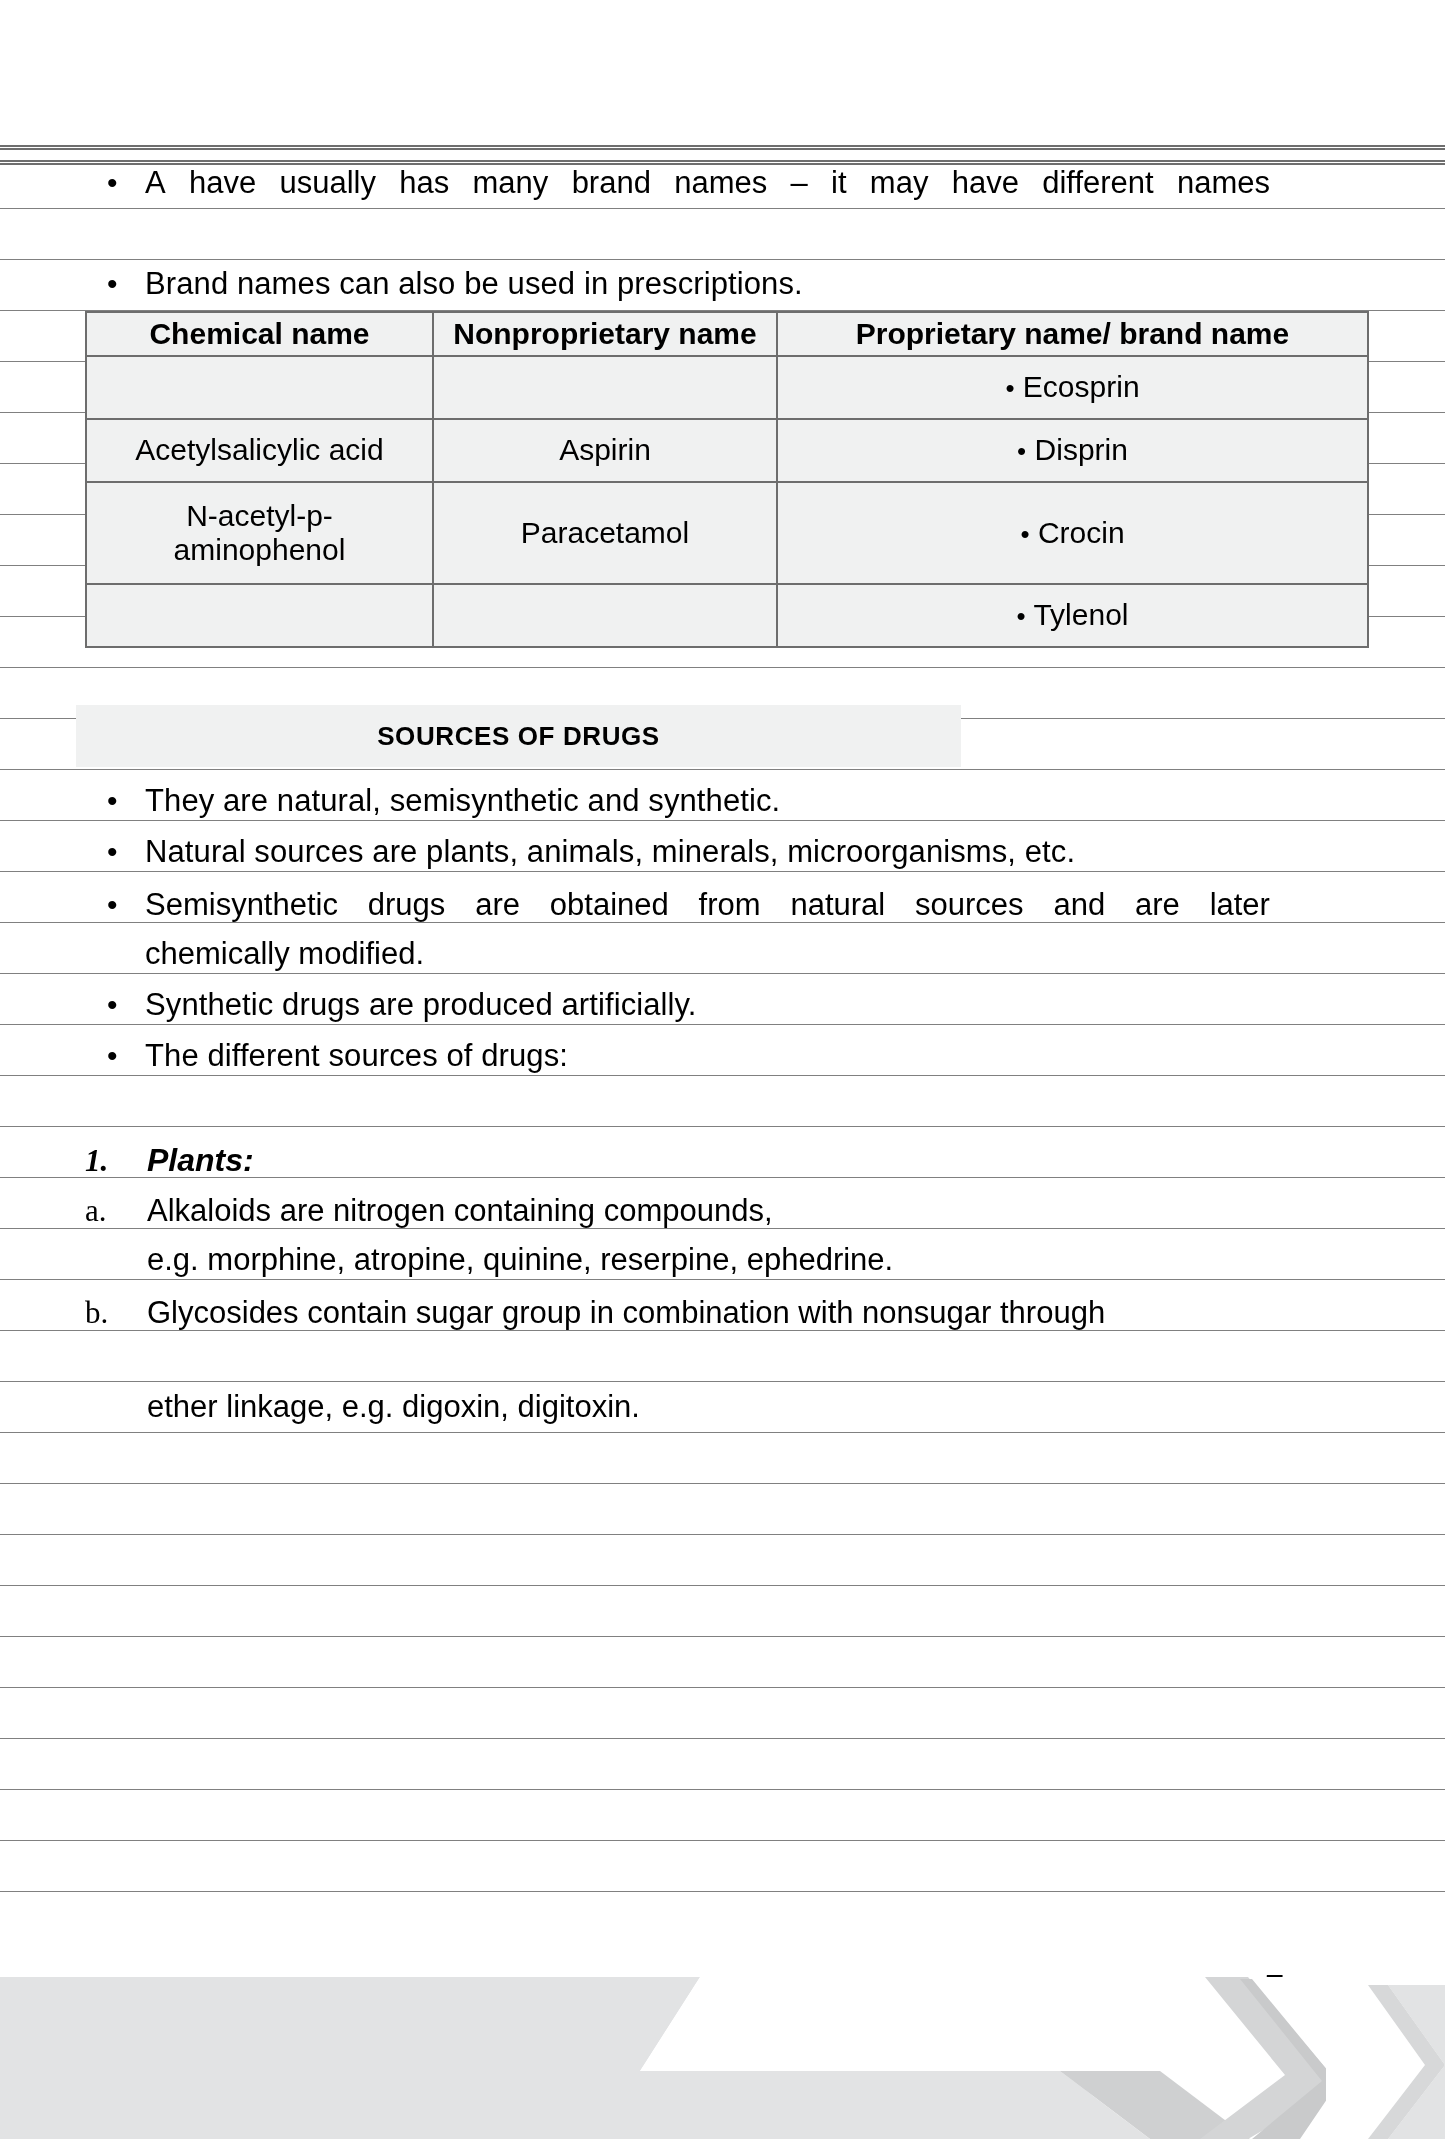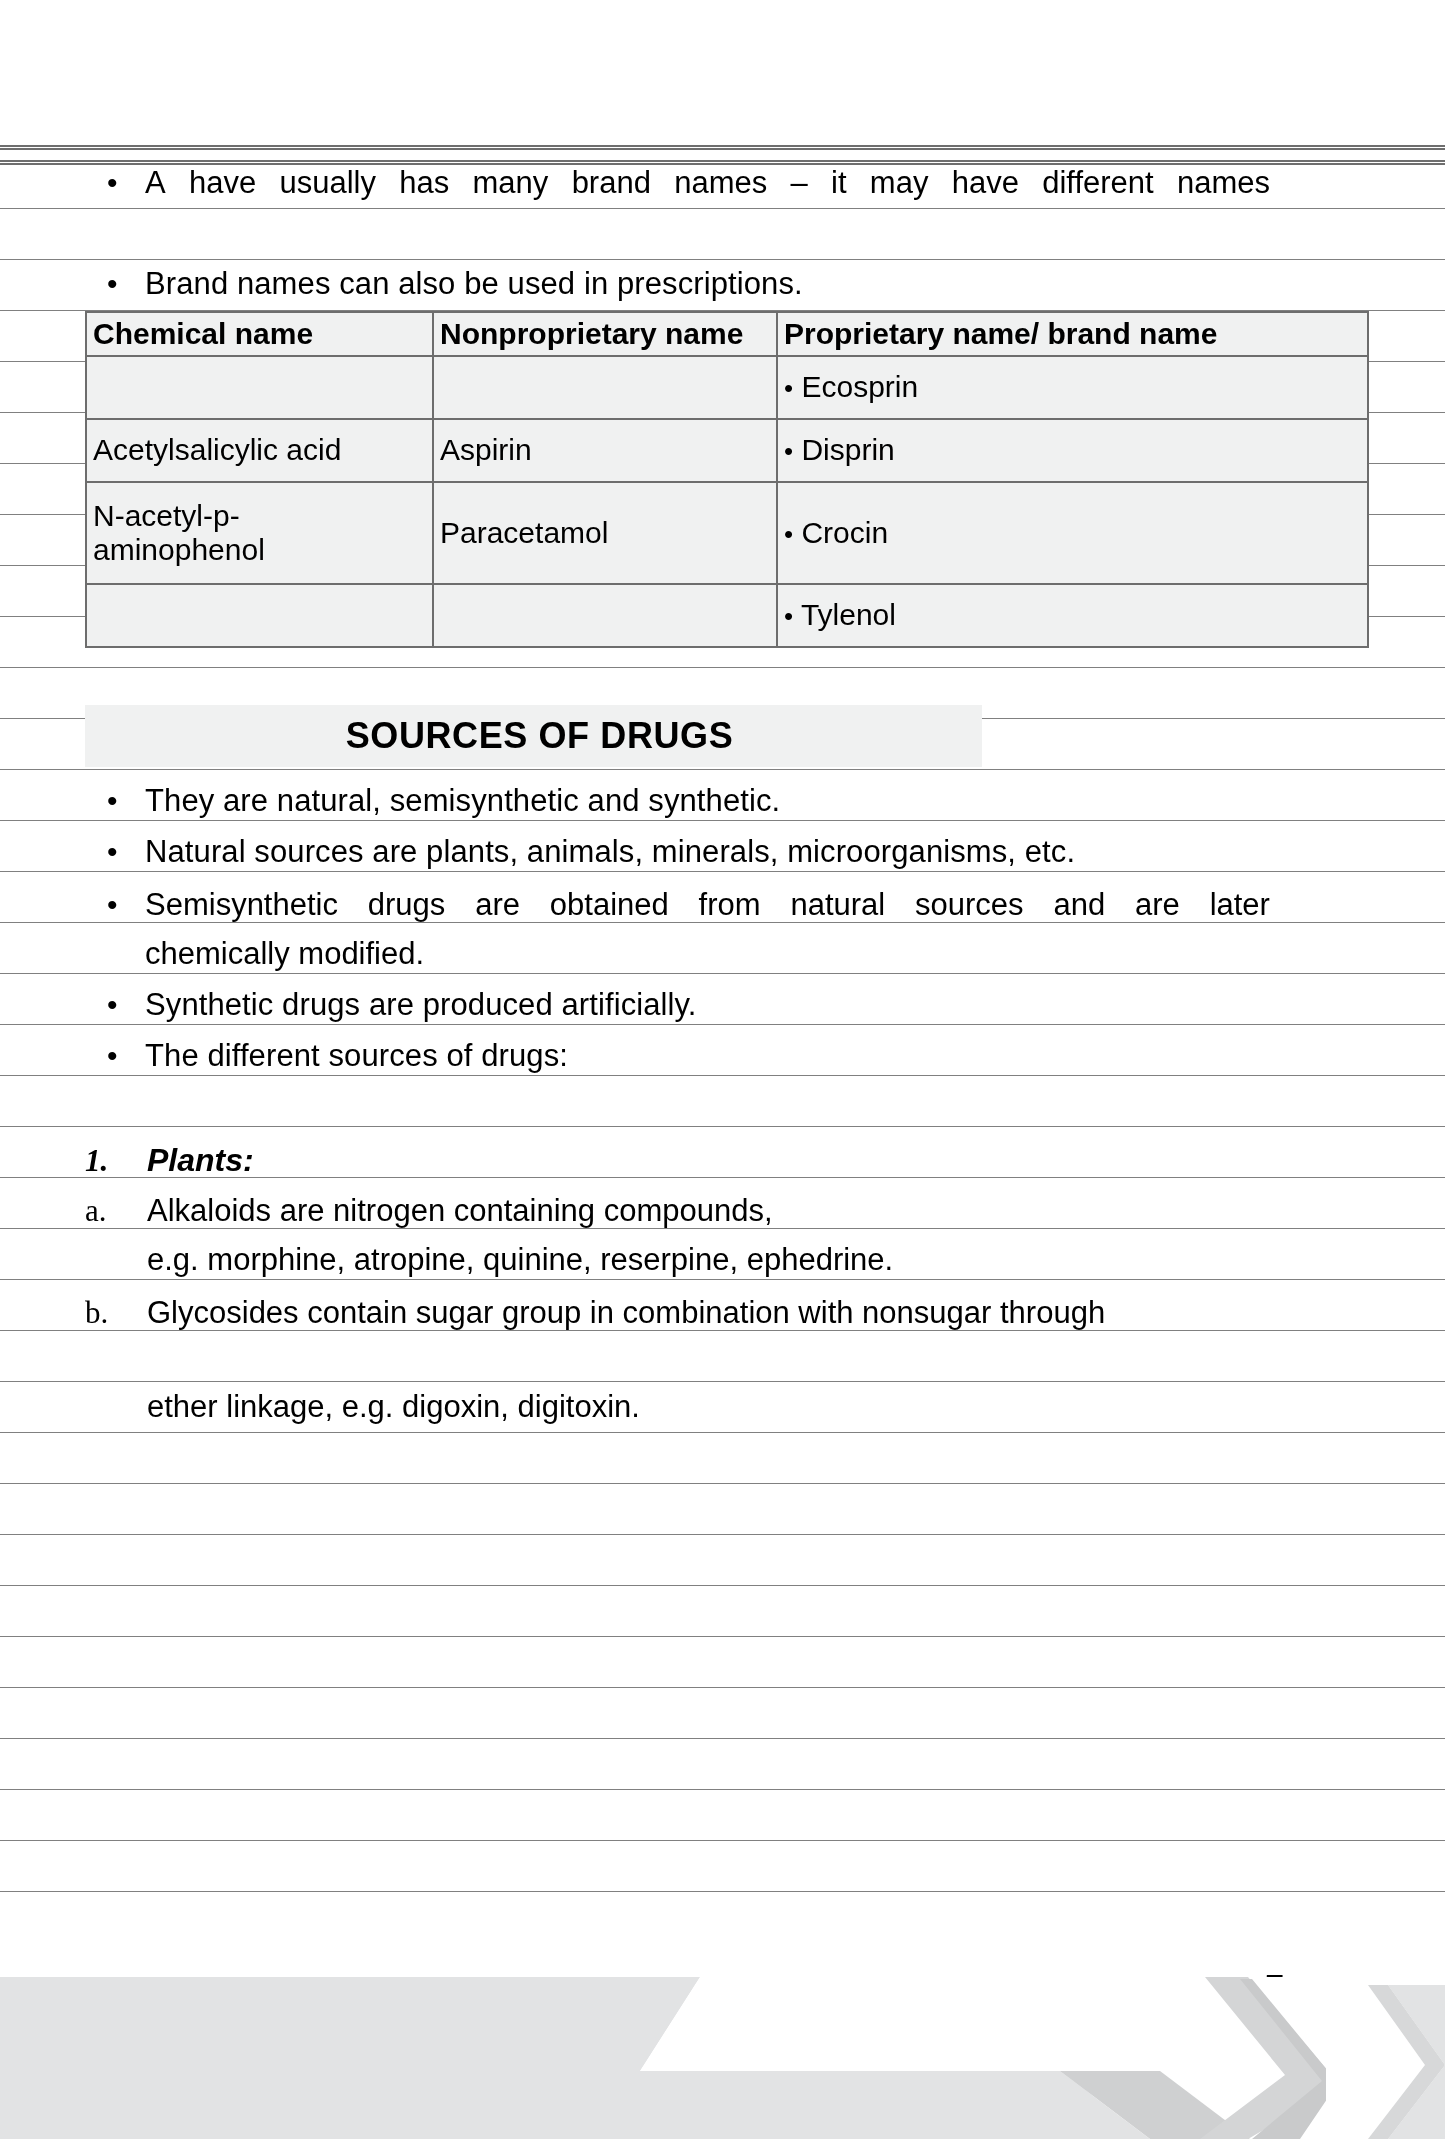--- a/index.html
+++ b/index.html
@@ -93,53 +93,52 @@
     left: 85px;
     top: 311px;
     width: 1240px;
     border-collapse: collapse;
     background: #f0f1f1;
     table-layout: fixed;
   }
   #drug-table td, #drug-table th {
     border: 2px solid #6d6d6d;
     background: #f0f1f1;
-    text-align: left;
+    text-align: center;
     vertical-align: middle;
     padding: 4px 6px;
     font-size: 30px;
     font-weight: normal;
     line-height: 1.12;
   }
   #drug-table th {
     font-weight: bold;
     font-size: 30px;
   }
   .col-a { width: 333px; }
   .col-b { width: 330px; }
   .col-c { width: 577px; }
   .cell-pad { height: 53px; }
   .brand-cell { text-align: center; }
   .brand-cell .bdot { font-size: 26px; }
 
   
   #sources-heading {
     position: absolute;
-    left: 85px;
+    left: 76px;
     top: 705px;
     width: 885px;
     height: 62px;
     background: #f0f1f1;
     display: flex;
     align-items: center;
     justify-content: center;
-    font-size: 36px;
+    font-size: 26px;
     font-weight: bold;
     letter-spacing: 0.6px;
-    padding-left: 12px;
   }
 
   
   .num-row {
     position: absolute;
     display: flex;
     align-items: baseline;
   }
   .num-marker {
     width: 62px;

